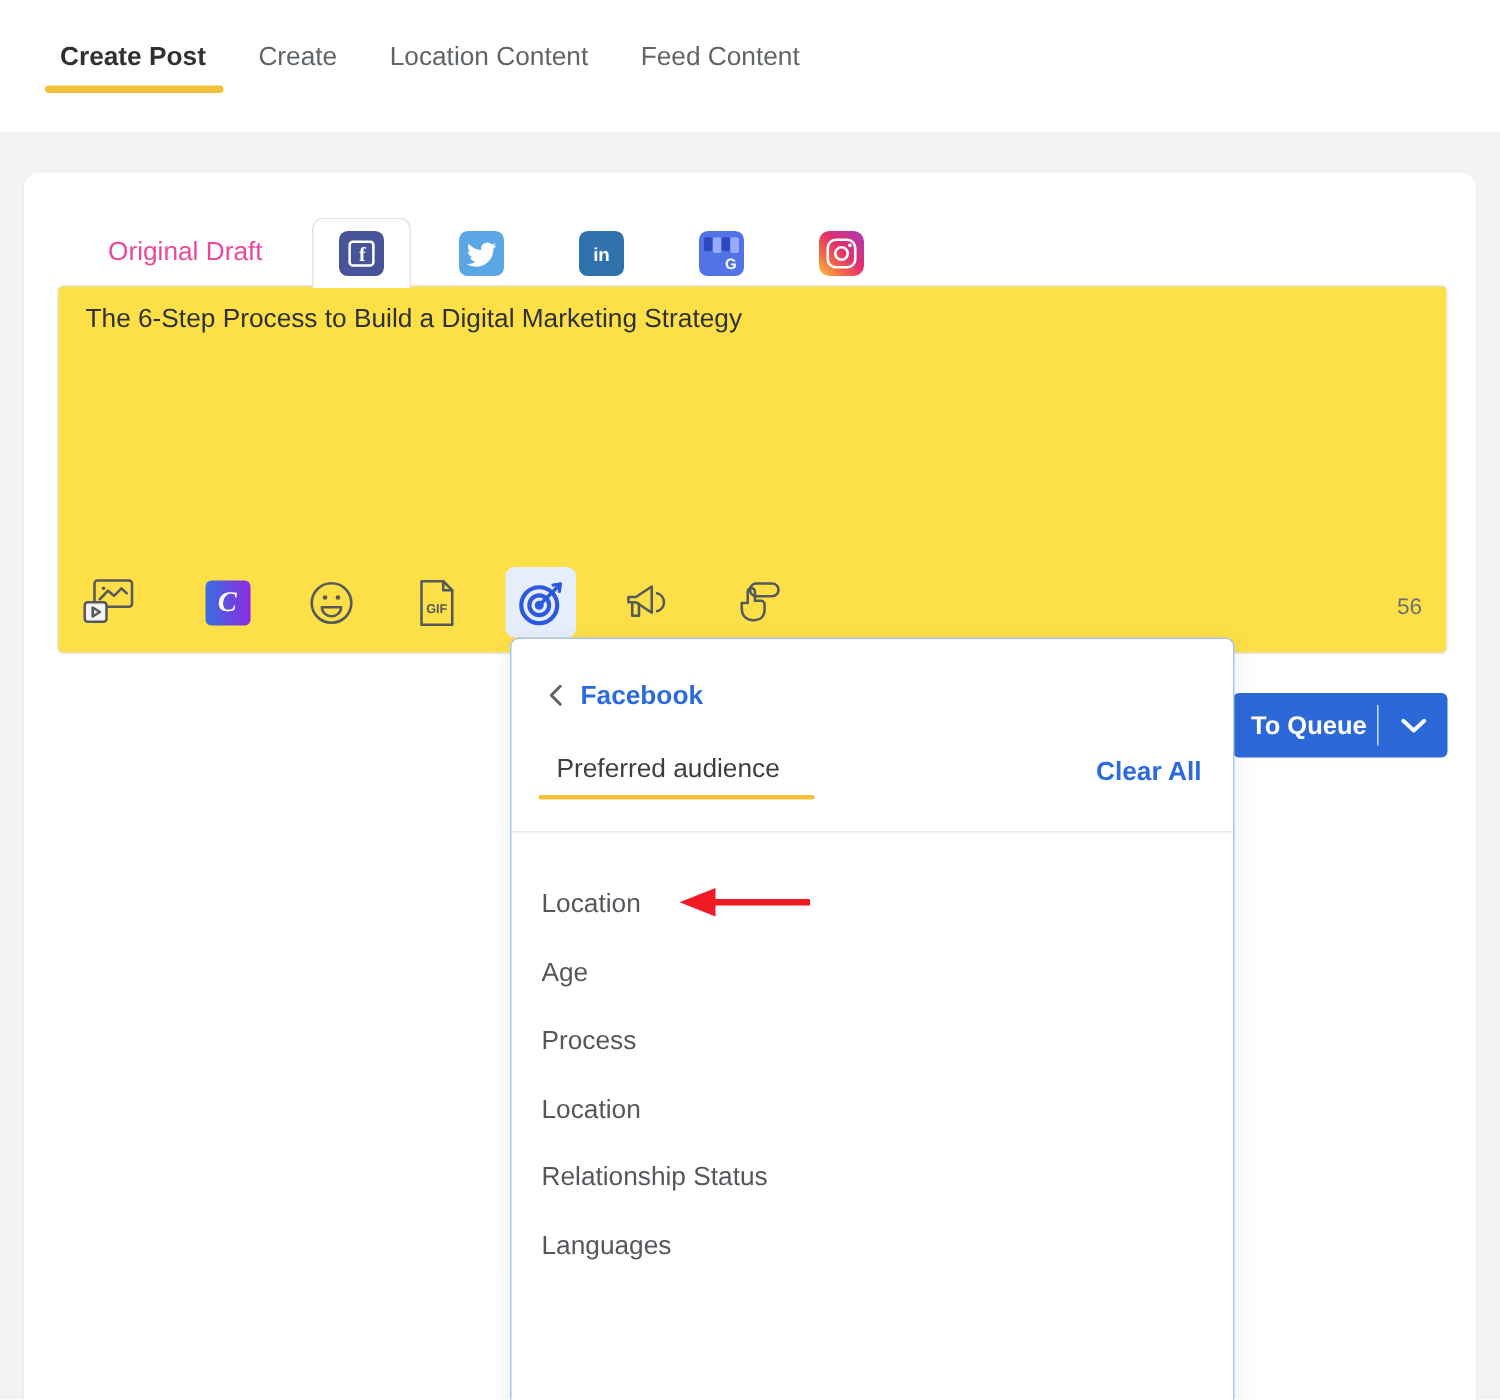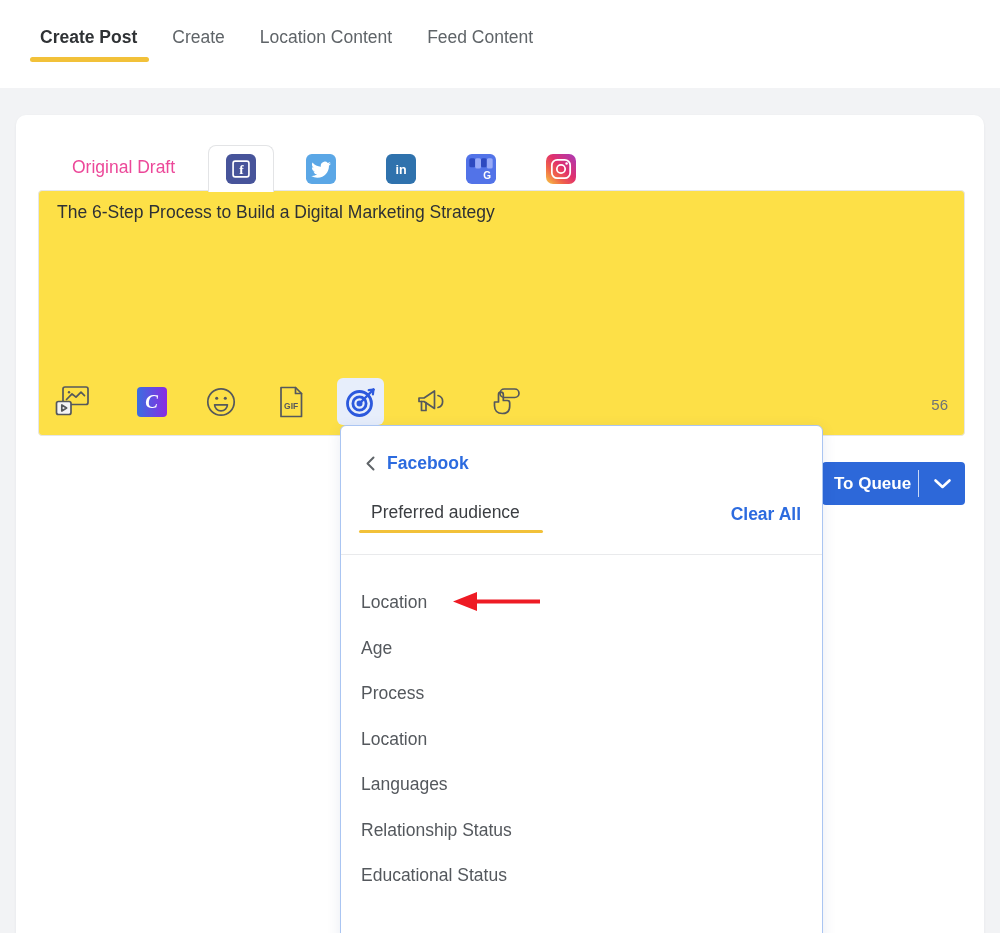--- a/index.html
+++ b/index.html
@@ -214,23 +214,22 @@
     <div class="popup-title">Preferred audience</div>
     <div class="title-underline"></div>
     <div class="clear-all">Clear All</div>
     <div class="popup-divider"></div>
 
     <ul class="aud-list">
       <li class="aud-item">Location</li>
       <li class="aud-item">Age</li>
       <li class="aud-item">Process</li>
       <li class="aud-item">Location</li>
+      <li class="aud-item">Relationship Status</li>
       <li class="aud-item">Languages</li>
-      <li class="aud-item">Relationship Status</li>
-      <li class="aud-item">Educational Status</li>
     </ul>
   </div>
 
   <svg class="annot-arrow" width="92" height="27" viewBox="0 0 92 27">
     <line x1="88" y1="13.5" x2="20" y2="13.5" stroke="#ee1b24" stroke-width="4.2"></line>
     <polygon points="1,13.5 25,4 25,23" fill="#ee1b24"></polygon>
   </svg>
 
 </div>
 

